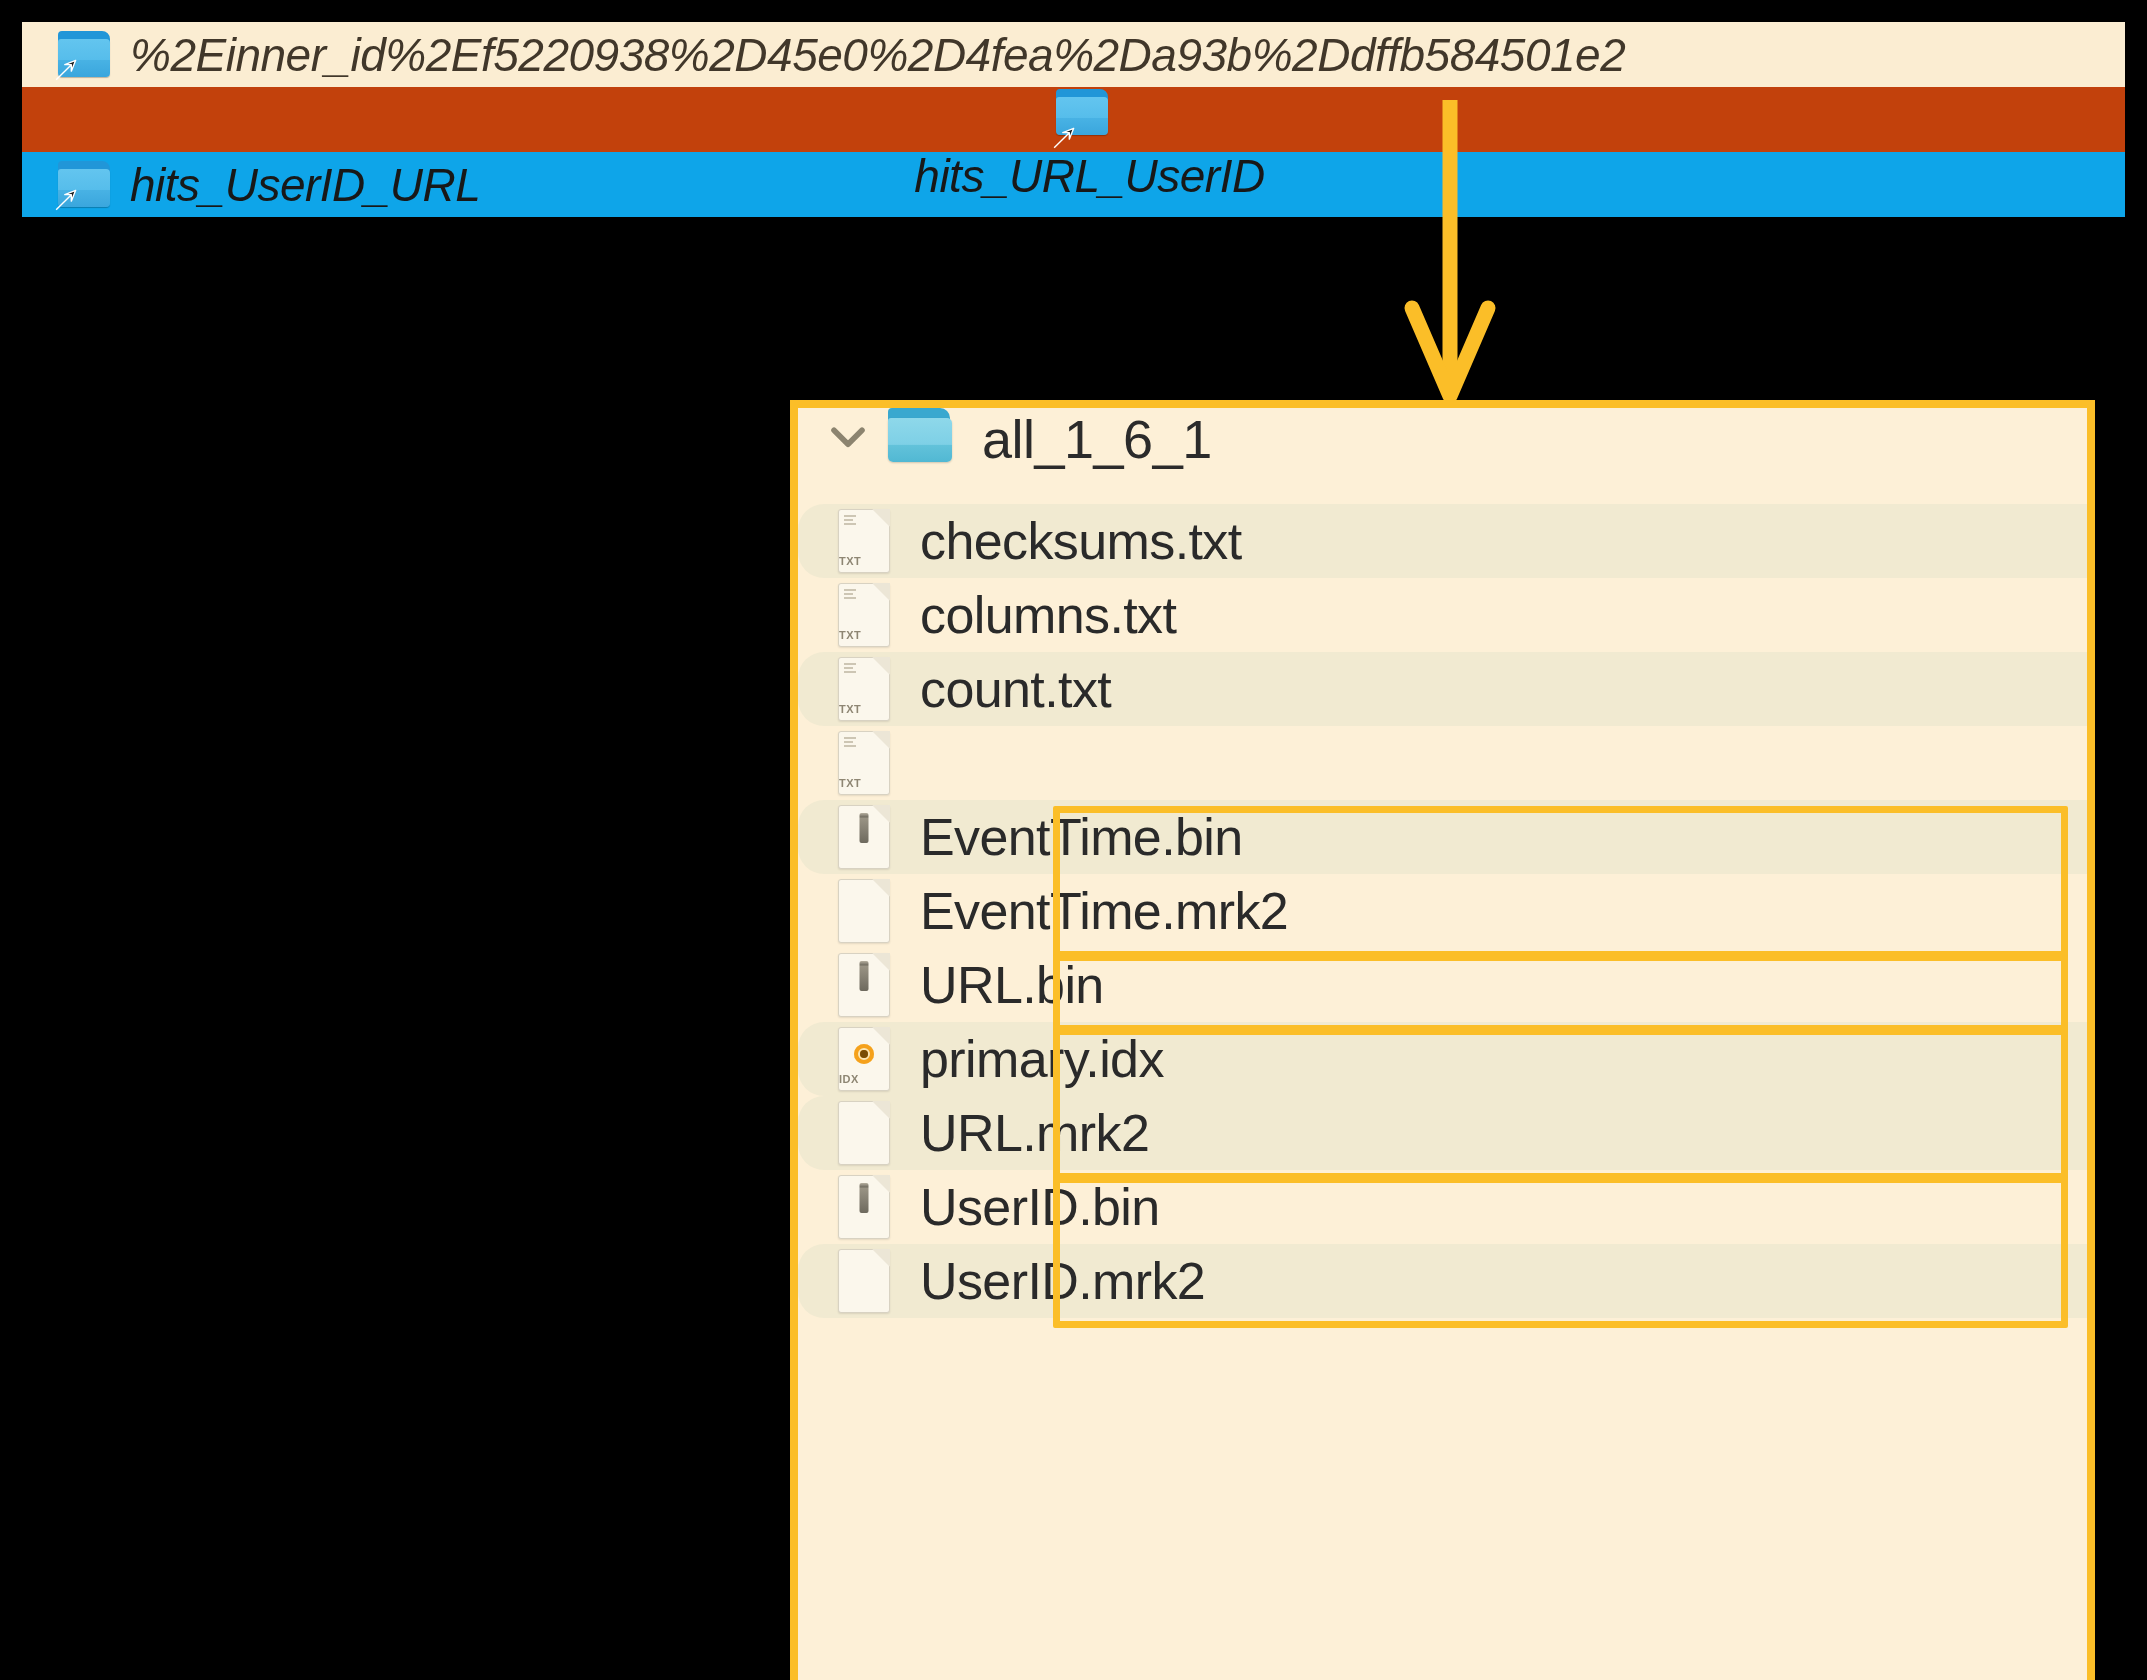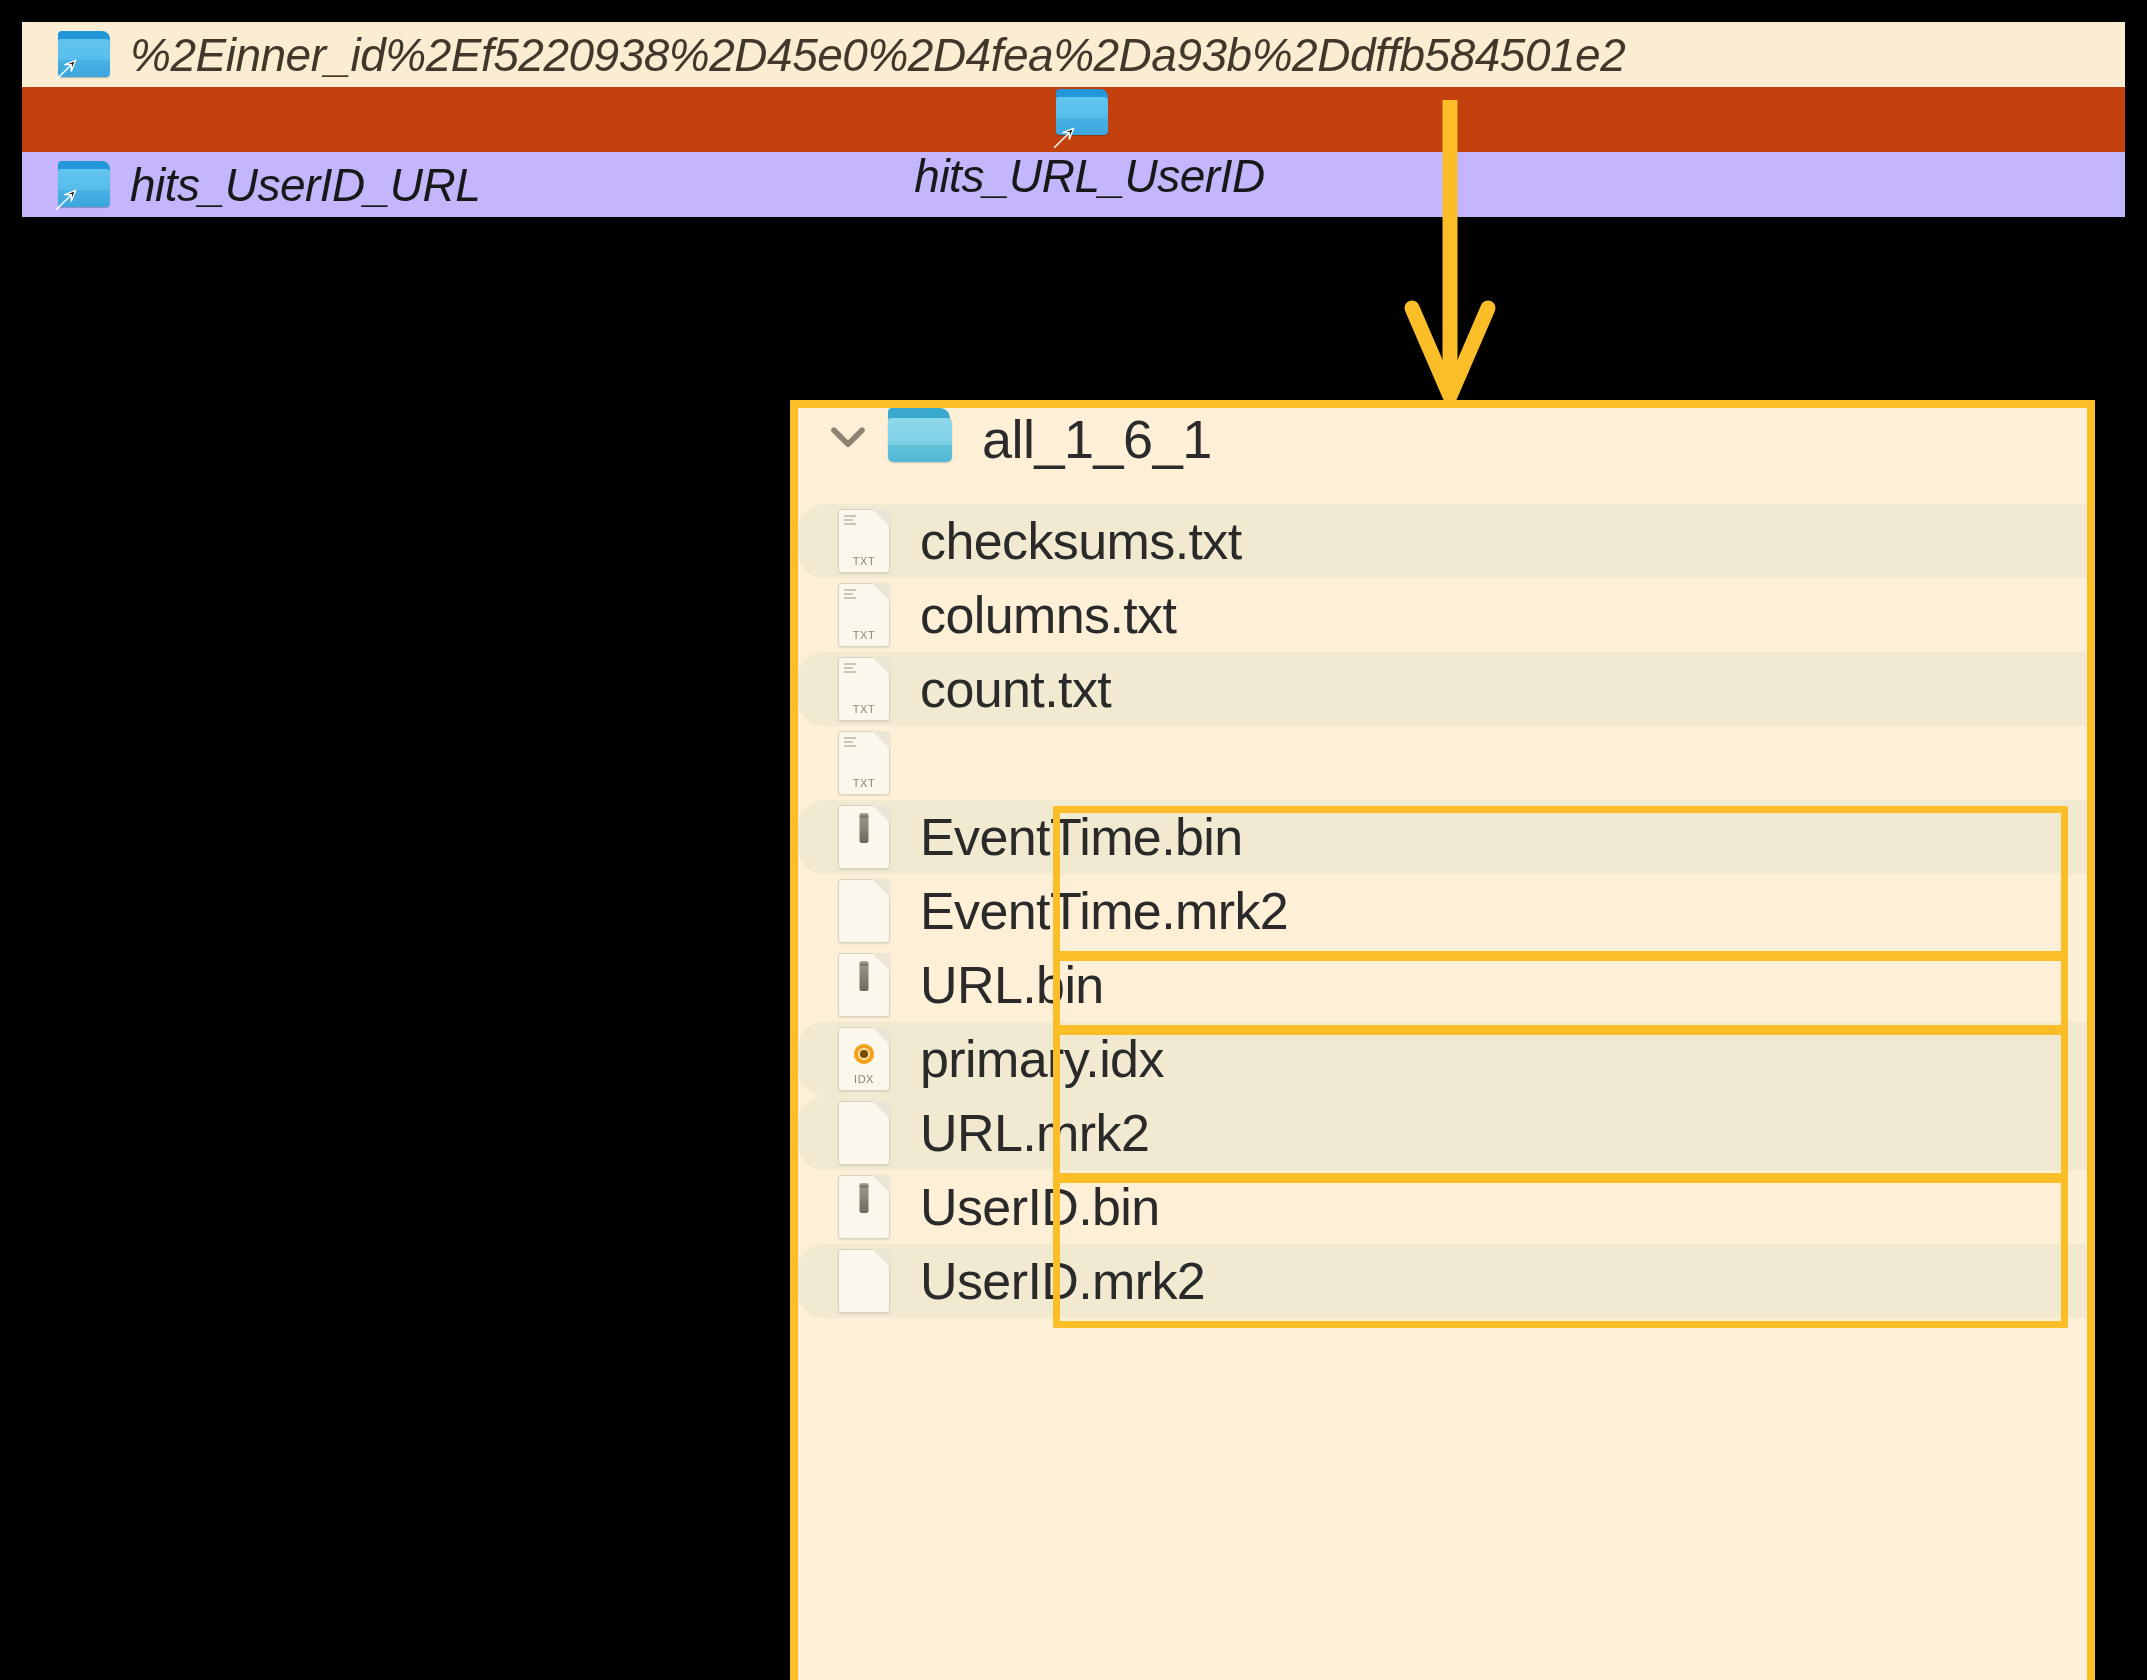--- a/index.html
+++ b/index.html
@@ -18,21 +18,21 @@
   }
   .top-row{
     display:flex;align-items:center;
     height:65px;
     padding-left:32px;
     box-sizing:border-box;
     font-style:italic;
   }
   .top-row.selected{background:#FBEDD2;}
   .top-row.alt{background:#c2410c;flex-direction:column;}
-  .top-row.plain{background:#c4b5fd;}
+  .top-row.plain{background:#0ea5e9;}
 
   .folder-link-icon{
     position:relative;width:62px;height:52px;flex:0 0 62px;margin-right:14px;
   }
   .folder-link-icon .f-back{
     position:absolute;left:4px;top:2px;width:52px;height:13px;
     background:#2196d8;border-radius:4px 8px 0 0;
   }
   .folder-link-icon .f-front{
     position:absolute;left:4px;top:10px;width:52px;height:38px;
@@ -108,23 +108,24 @@
     box-shadow:0 1px 2px rgba(0,0,0,.10);
   }
   .doc .fold{
     position:absolute;right:-1px;top:-1px;width:17px;height:17px;
     background:#ECE6D6;
     border-left:1px solid #D8D2C2;
     border-bottom:1px solid #D8D2C2;
     clip-path:polygon(0 0,100% 100%,100% 0);
   }
   .doc .tag{
-    position:absolute;left:0;right:0;bottom:5px;text-align:center;
+    position:absolute;left:0;right:0;bottom:5px;text-align:left;
     font-size:11px;letter-spacing:.5px;color:#8e8673;
     font-family:"Liberation Sans",sans-serif;
+    font-weight:bold;
   }
   .doc .lines{
     position:absolute;left:5px;top:5px;width:14px;height:10px;
     background:
       linear-gradient(#cdc6b4,#cdc6b4) 0 0/12px 2px no-repeat,
       linear-gradient(#cdc6b4,#cdc6b4) 0 4px/9px 2px no-repeat,
       linear-gradient(#cdc6b4,#cdc6b4) 0 8px/12px 2px no-repeat;
   }
   .doc .chip{
     position:absolute;left:50%;top:7px;transform:translateX(-50%);

